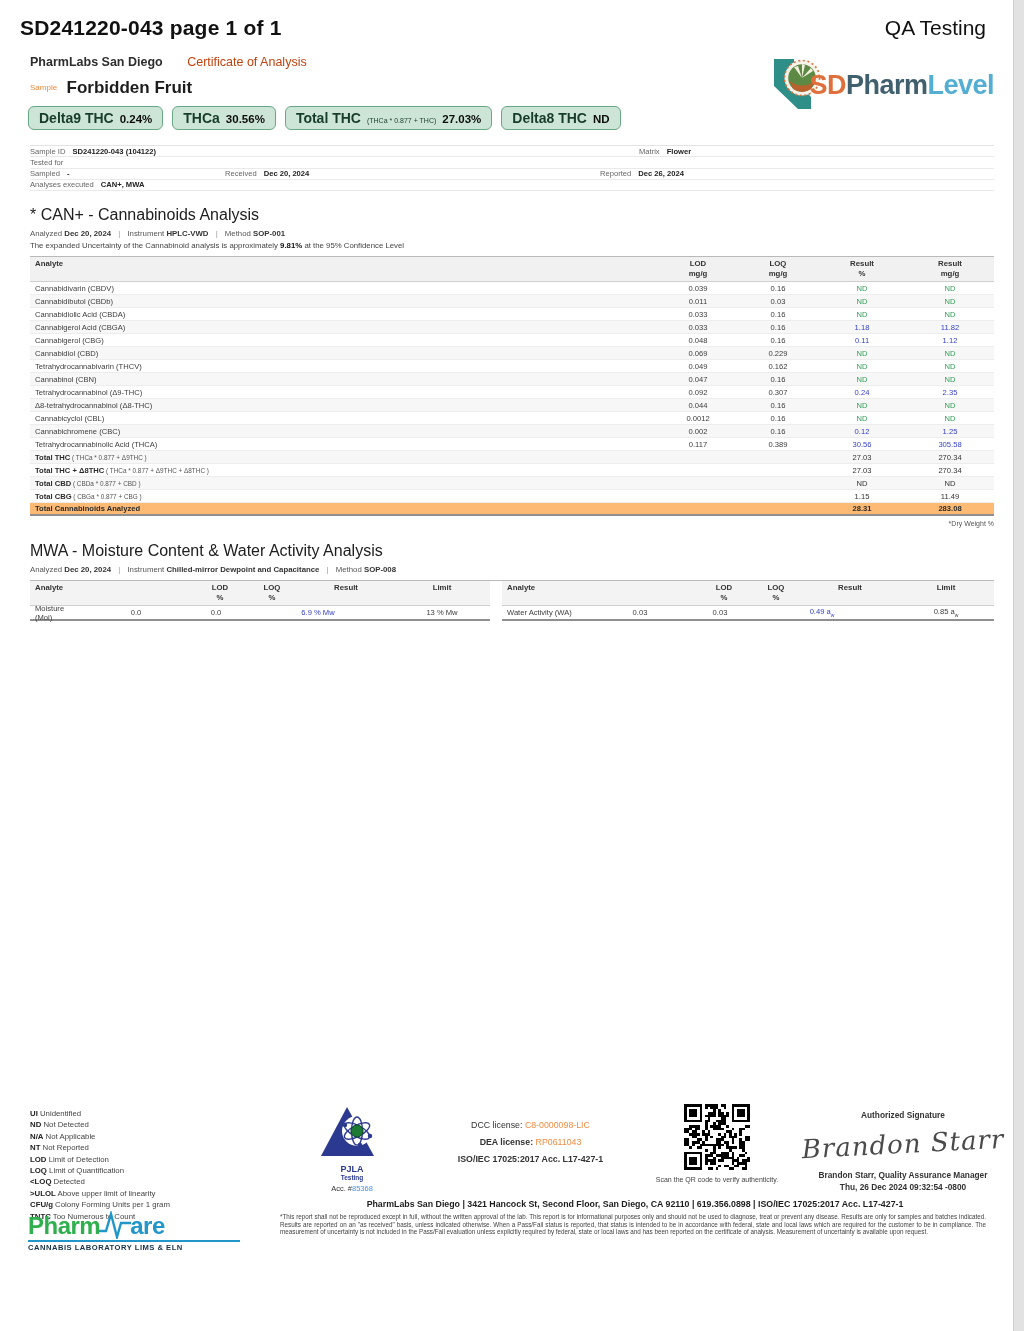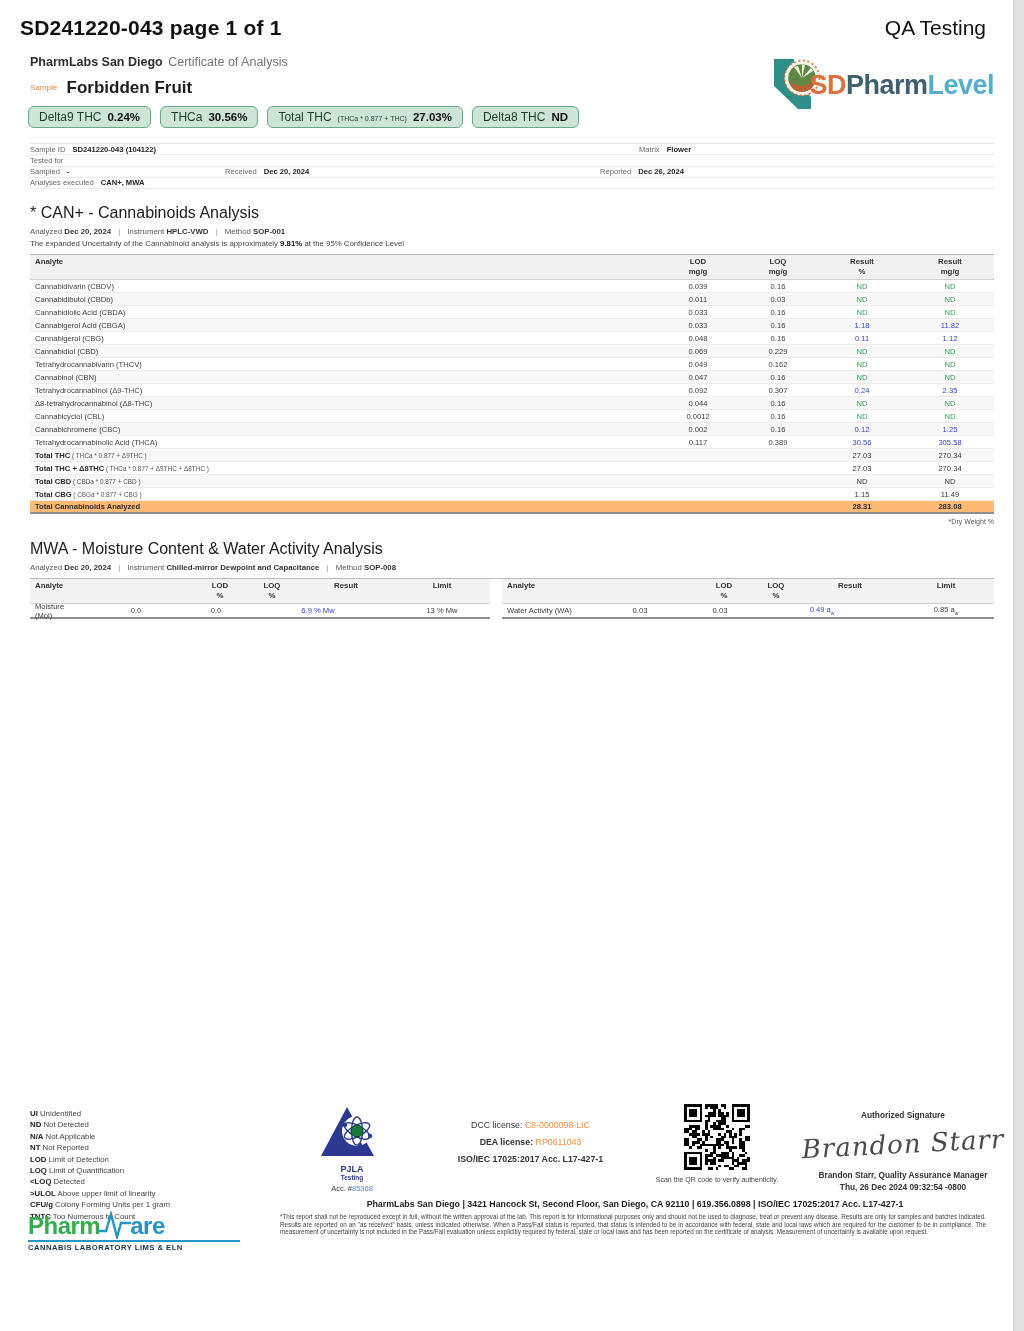--- a/index.html
+++ b/index.html
@@ -8,28 +8,28 @@
           font-family:"Liberation Sans",sans-serif; color:#222; overflow:hidden; }
   .scroll-strip { position:absolute; right:0; top:0; width:11px; height:100%;
                   background:#e2e2e2; border-left:1px solid #cfcfcf; }
 
   
   .top-row { display:flex; justify-content:space-between; padding:16px 20px 0 20px; }
   .doc-id { font-size:21px; font-weight:700; letter-spacing:.2px; color:#111; }
   .qa { font-size:21px; font-weight:500; color:#111; }
   .brand-row { margin:15px 0 0 30px; font-size:12.5px; }
   .lab { font-weight:700; color:#2e2e2e; }
-  .coa { color:#737373; margin-left:2px; }
+  .coa { color:#c2410c; margin-left:21px; }
   .sample-row { margin:9px 0 0 30px; }
   .sample-tag { color:#e98a3f; font-size:8px; margin-right:5px; vertical-align:3px; }
   .sample-name { font-size:17px; font-weight:700; color:#1d1d1d; }
   .badges { display:flex; gap:9px; margin:8px 0 0 28px; }
   .badge { background:#cde5d6; border:1px solid #69a886; border-radius:6px;
            padding:3px 10px; display:flex; align-items:baseline; gap:6px; }
-  .b-label { font-size:12px; color:#173c2a; font-weight:400; }
+  .b-label { font-size:14px; color:#173c2a; font-weight:700; }
   .b-formula { font-size:7px; color:#173c2a; }
   .b-value { font-size:11.5px; font-weight:700; color:#0d0d0d; }
   .logo { position:absolute; top:56px; right:30px; display:flex; align-items:center; }
   .logo-text { font-size:27px; font-weight:700; margin-left:-13px; letter-spacing:-.5px; }
   .l-sd { color:#e0703b; } .l-pharm { color:#41606e; } .l-labs { color:#54aed3; }
 
   
   .info { margin:15px 30px 0 30px; border-top:1px solid #e3e3e3; }
   .irow { display:flex; align-items:center; height:11.3px; border-bottom:1px solid #eaeaea;
           font-size:7.6px; line-height:11.3px; }

